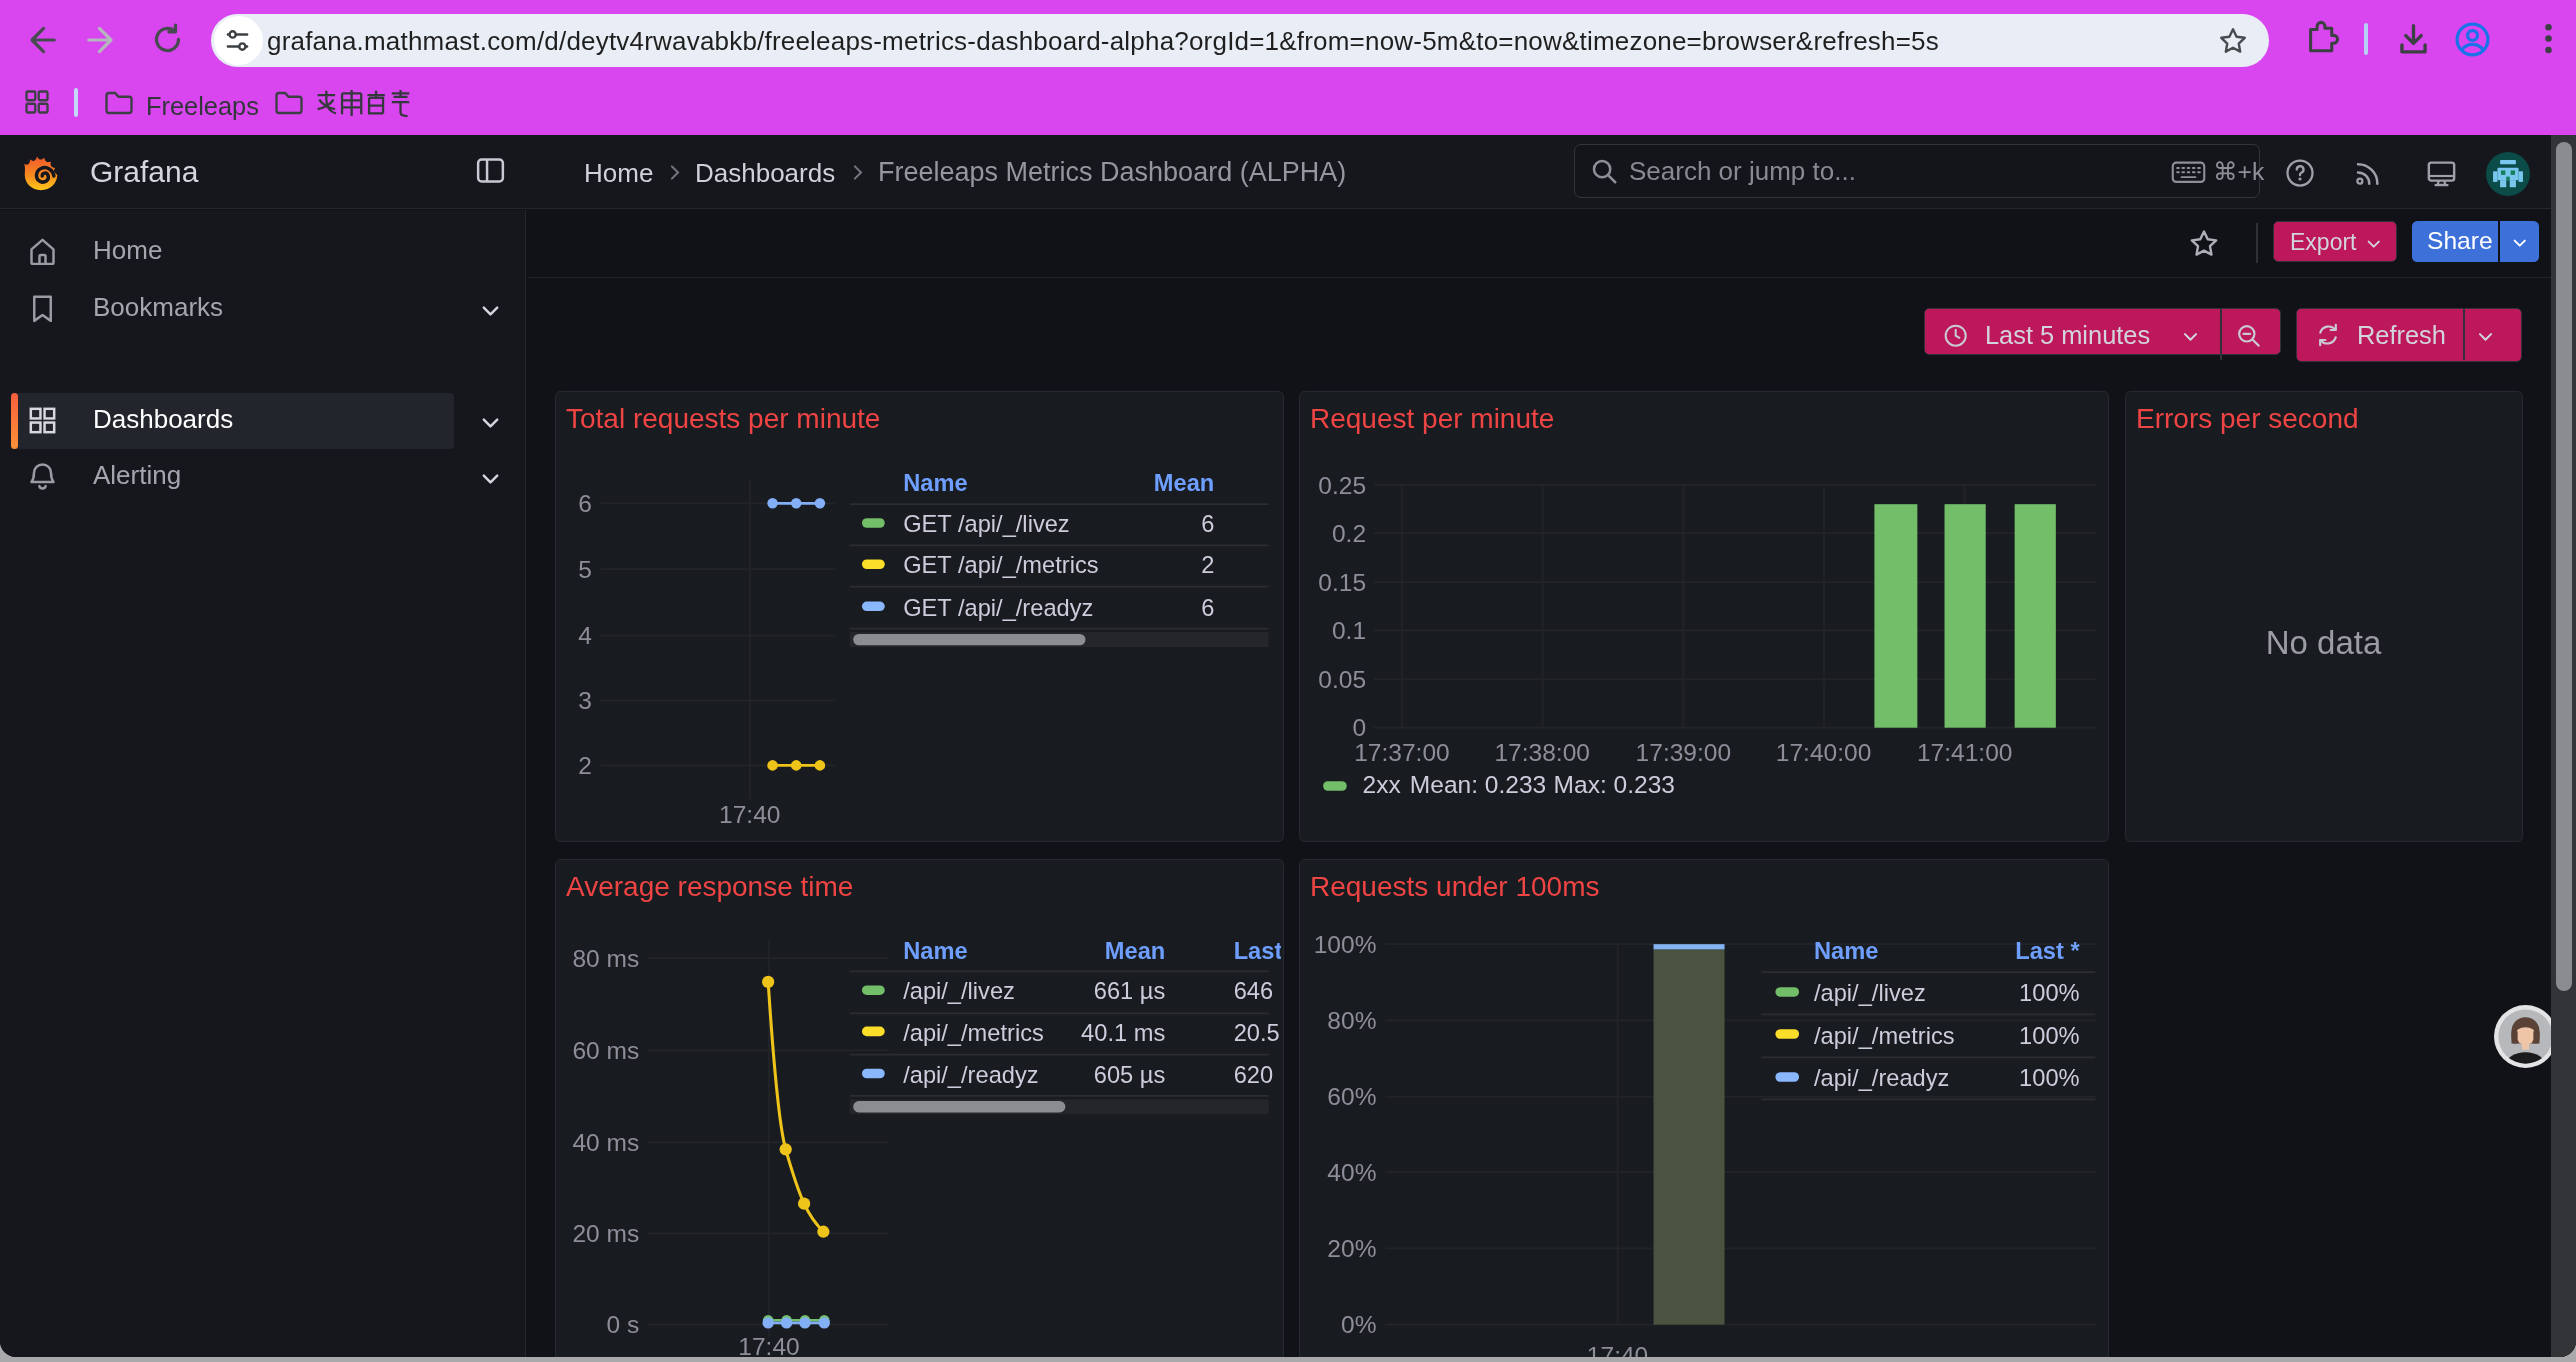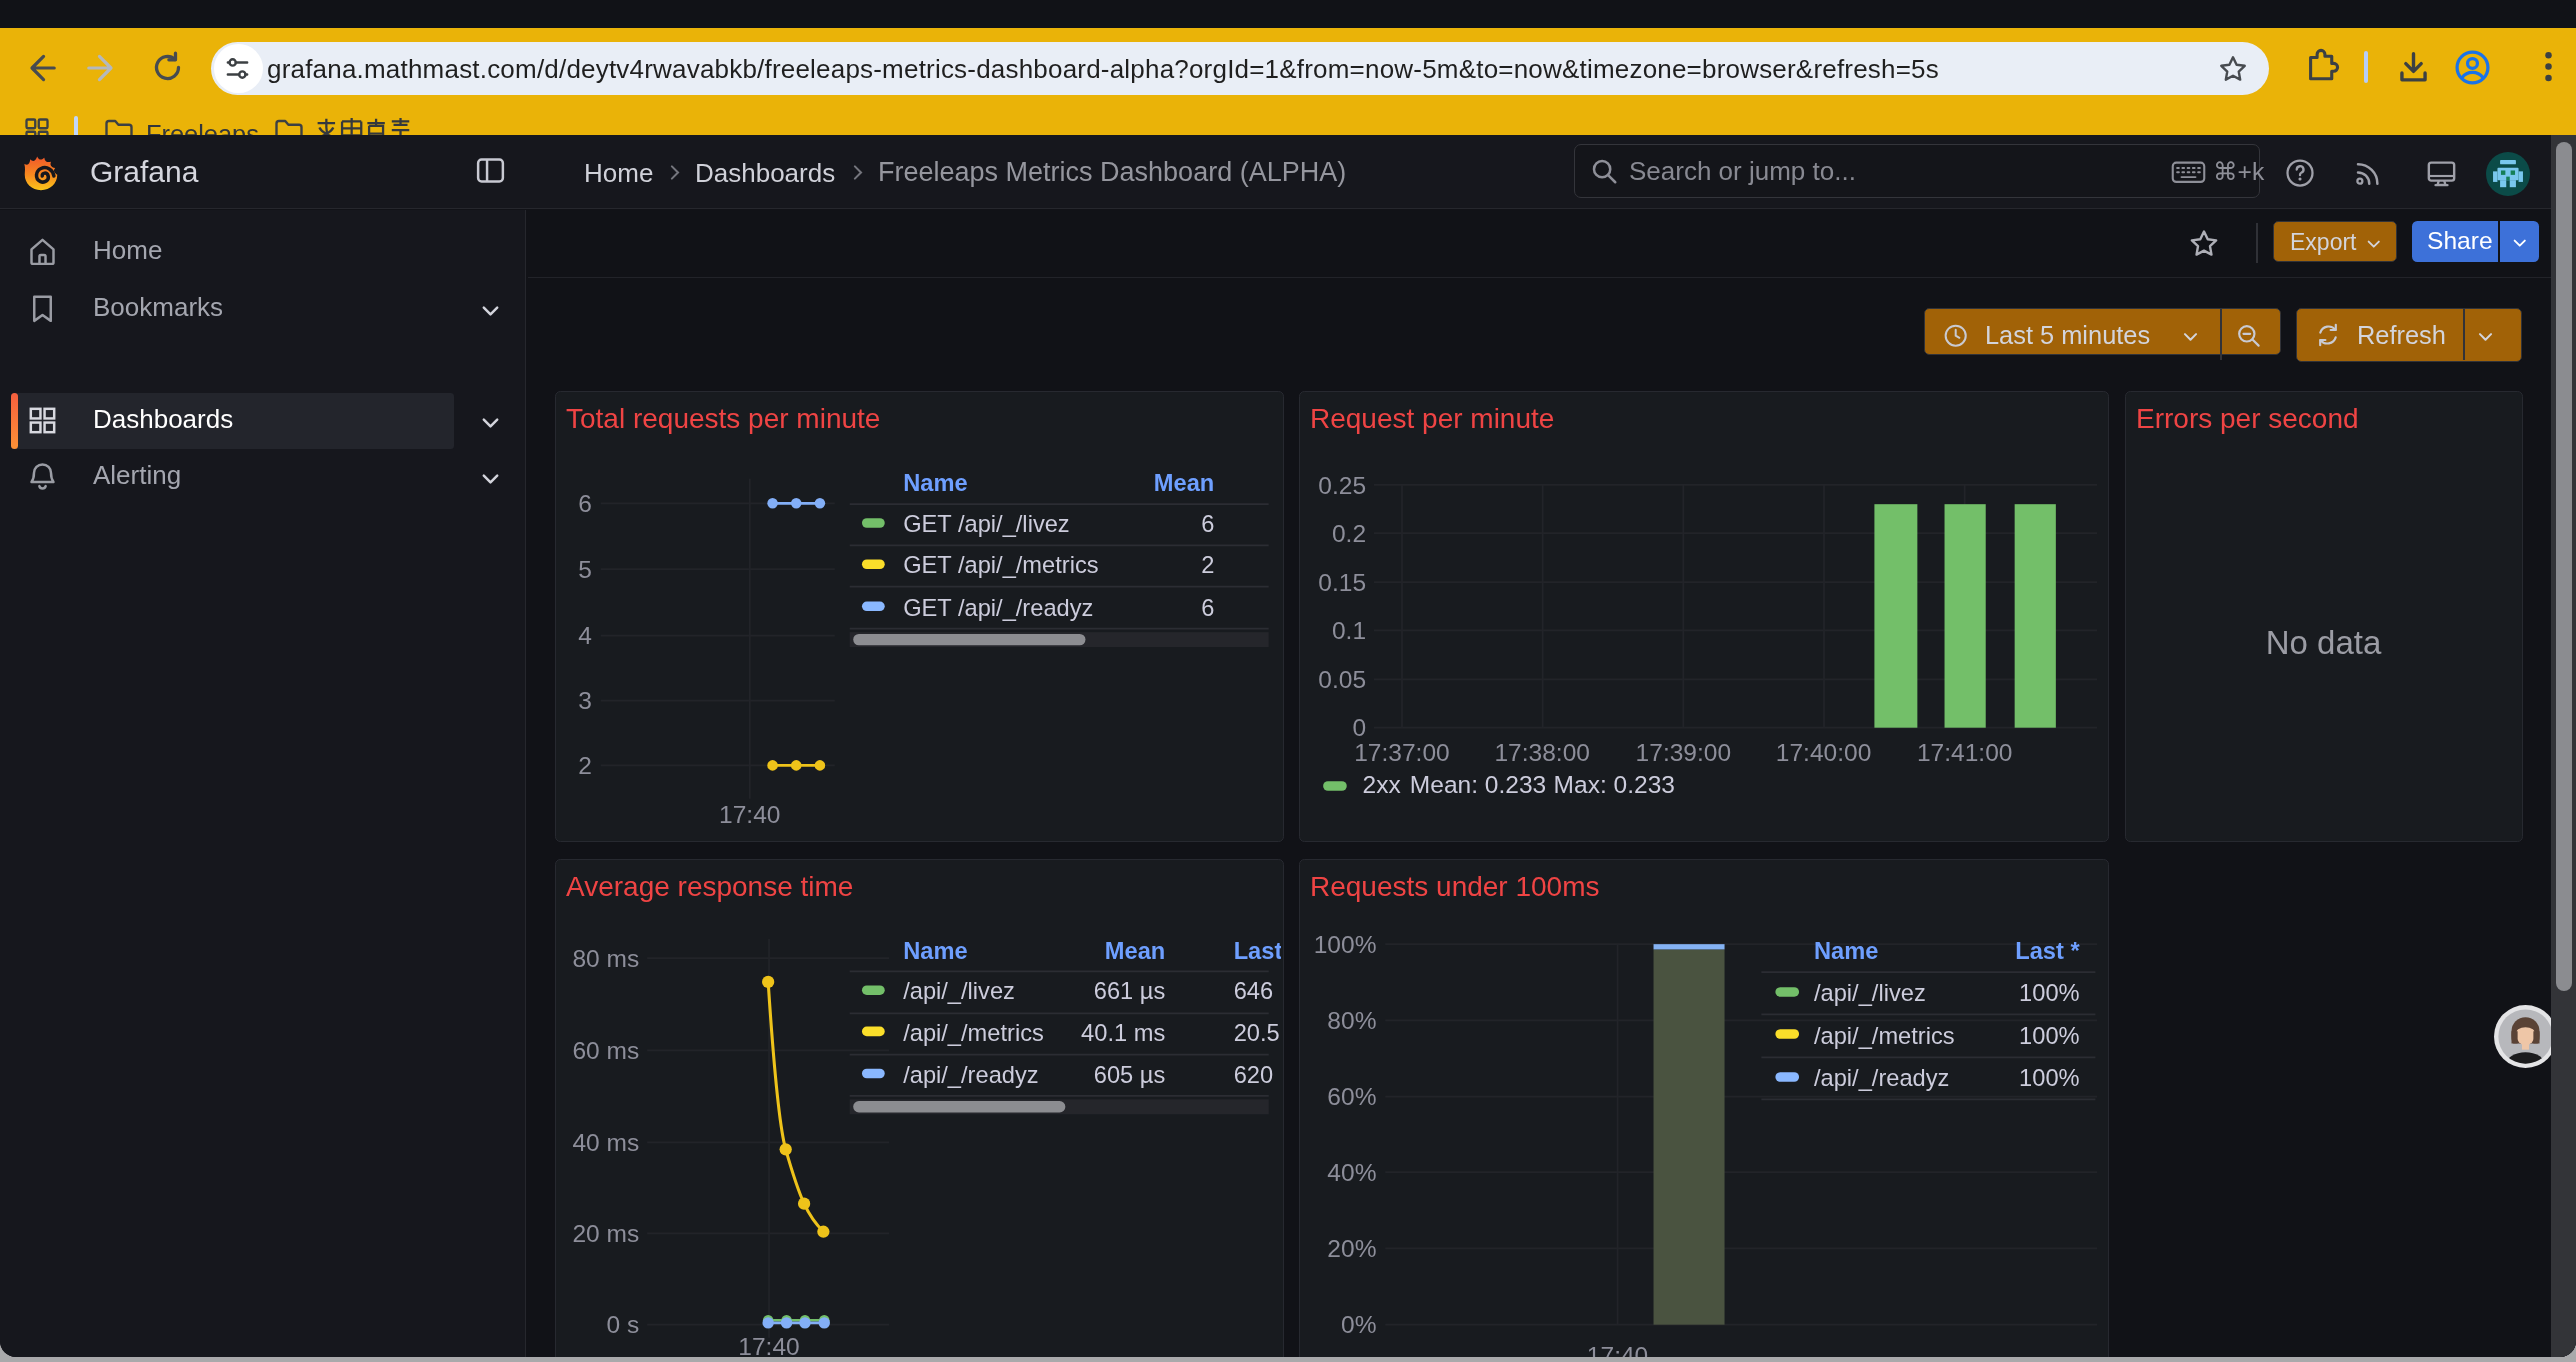--- a/index.html
+++ b/index.html
@@ -2,41 +2,41 @@
 <html style="font-size:14px"><head>
 <meta charset="utf-8">
 <style>
 * { margin:0; padding:0; box-sizing:border-box; }
 html,body { width:2576px; height:1363px; overflow:hidden; background:#a9a9ab;
   font-family:"Liberation Sans", sans-serif; }
 #win { position:absolute; left:0; top:0; width:2576px; height:1357px;
   border-radius:0 0 16px 16px; overflow:hidden; background:#111217; }
 .abs { position:absolute; }
 
-#chrome { position:absolute; left:0; top:0; width:2576px; height:135px; background:#eab308;margin-top:28px; }
+#chrome { position:absolute; left:0; top:0; width:2576px; height:135px; background:#d946ef; }
 #pill { position:absolute; left:211px; top:14px; width:2058px; height:53px;
   border-radius:27px; background:#e9eef6; }
 #pill .circ { position:absolute; left:2.6px; top:1.8px; width:49px; height:49px; border-radius:50%; background:#ffffff; }
 #urltext { position:absolute; left:56px; top:12.3px; font-size:26px; color:#1f1f1f; letter-spacing:0.2px; white-space:nowrap; }
 #bluesep1 { position:absolute; left:2364px; top:23px; width:4.4px; height:32px; border-radius:2.6px; background:#b7cef7; }
 #bkrow { position:absolute; left:0; top:77px; width:2576px; height:58px; }
 .bktext { position:absolute; top:15px; font-size:25.4px; color:#32363b; }
 #bksep { position:absolute; left:74px; top:10.5px; width:4.4px; height:29px; border-radius:2.6px; background:#c3d7f8; }
 
 #gheader { position:absolute; left:0; top:135px; width:2576px; height:74px;
   background:#16171d; border-bottom:1.8px solid #26272d; }
 #glogotext { position:absolute; left:90px; top:20px; font-size:30px; font-weight:500; color:#d5d6de; }
 #sidebar { position:absolute; left:0; top:210px; width:526px; height:1147px;
   background:#16171d; border-right:1.8px solid #26272d; }
 .navitem { position:absolute; left:0; width:526px; height:56px; }
 .navtext { position:absolute; left:93px; top:11.4px; font-size:26px; color:#a4a6af; }
 #subbar { position:absolute; left:528px; top:210px; width:2048px; height:68px;
   background:#111217; border-bottom:1.8px solid #222329; }
 #dash { position:absolute; left:528px; top:280px; width:2048px; height:1078px; background:#111217; }
-.gbtn { position:absolute; border:1.8px solid #313238; border-radius:5.3px; background:#a16207; color:#ccccdc; }
+.gbtn { position:absolute; border:1.8px solid #313238; border-radius:5.3px; background:#be185d; color:#ccccdc; }
 .panel { position:absolute; background:#181b1f; border:1.8px solid #272930; border-radius:5.3px; }
 .ptitle { position:absolute; left:10px; top:10.5px; font-size:28px; font-weight:500; color:#ef4444; }
 svg text { font-family:"Liberation Sans", sans-serif; }
 
 #vtrack { position:absolute; right:0; top:135px; width:24.6px; height:1222px; background:#333438; }
 #vthumb { position:absolute; right:4.4px; top:142px; width:16px; height:849px; border-radius:8px; background:#8b8c90; }
 </style>
 </head>
 <body>
 <div id="win">

